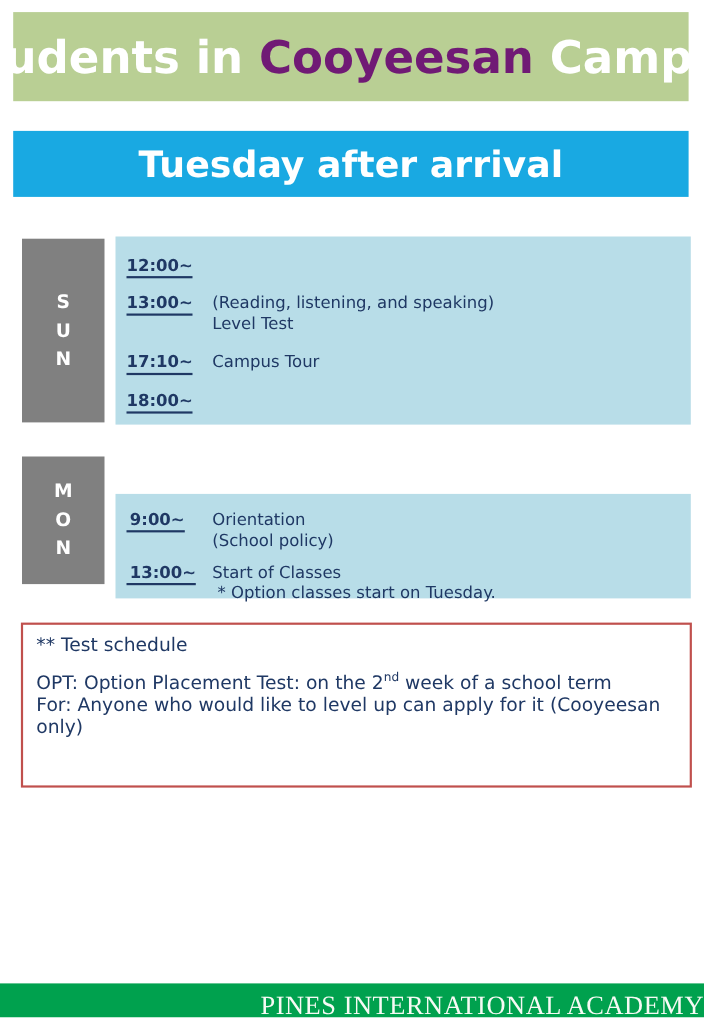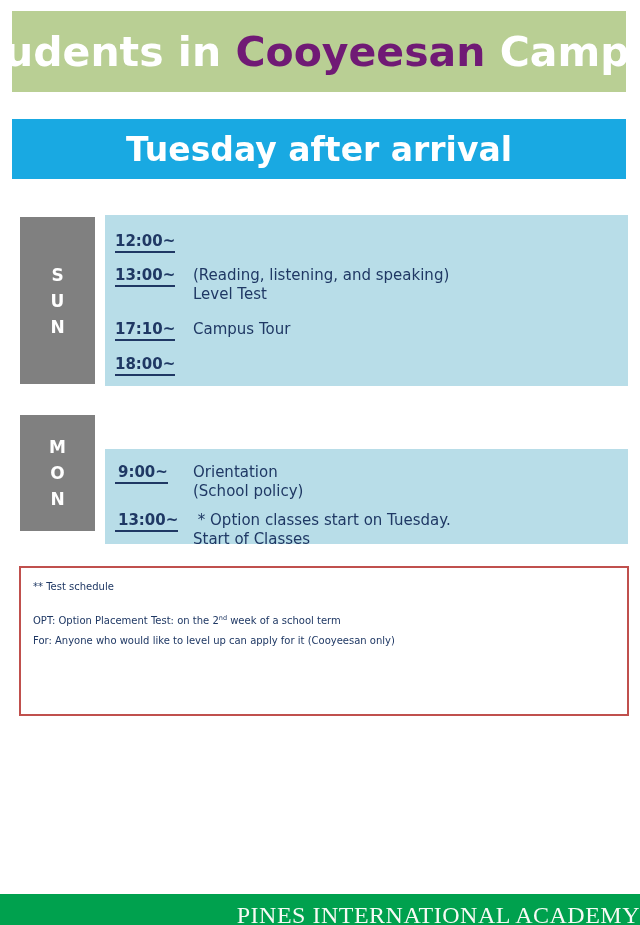--- a/index.html
+++ b/index.html
@@ -93,21 +93,21 @@
   
   .testbox {
     position: absolute;
     left: 19px; top: 566px;
     width: 610px; height: 150px;
     box-sizing: border-box;
     border: 2px solid #c0504d;
     background: #ffffff;
     padding: 9px 12px;
     color: #1f3864;
-    font-size: 10px;
+    font-size: 17px;
     line-height: 20px;
   }
   .testbox .title { margin-bottom: 14px; }
   .test-entry { margin-bottom: 14px; }
   .test-entry:last-child { margin-bottom: 0; }
   .test-entry sup { font-size: 0.65em; line-height: 0; }
 
   
   .footer {
     position: absolute;
@@ -174,22 +174,22 @@
     <div class="sched-item">
       <span class="time-col"><span class="time">9:00~</span></span>
       <div class="lines">
         <div>Orientation</div>
         <div>(School policy)</div>
       </div>
     </div>
     <div class="sched-item">
       <span class="time-col"><span class="time">13:00~</span></span>
       <div class="lines">
+        <div>Start of Classes</div>
         <div> * Option classes start on Tuesday.</div>
-        <div>Start of Classes</div>
       </div>
     </div>
   </div>
 
   <div class="testbox">
     <div class="title">** Test schedule</div>
     <div class="test-entry">
       <div><span>OPT: Option Placement Test: on the 2</span><sup>nd</sup><span> week of a school term</span></div>
       <div>For: Anyone who would like to level up can apply for it (Cooyeesan only)</div>
     </div>

